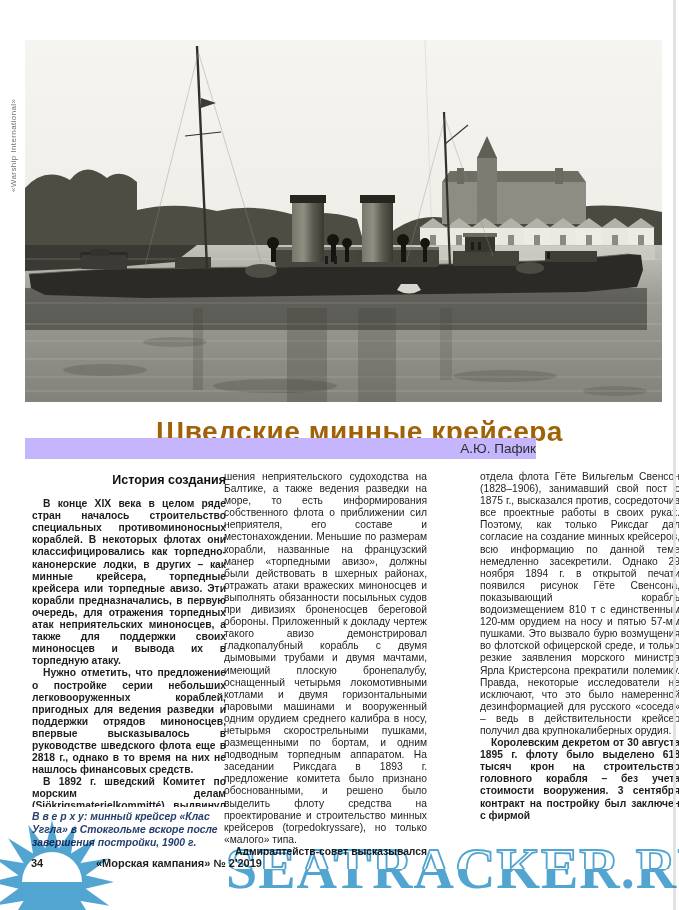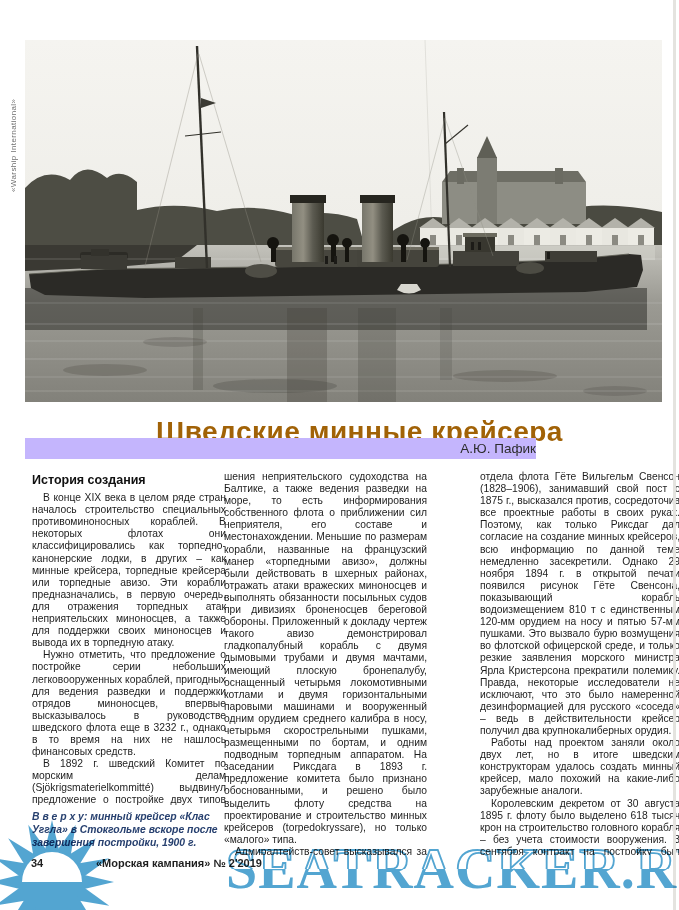--- a/index.html
+++ b/index.html
@@ -19,26 +19,26 @@
   }
   .author-band{
     position:absolute;left:25px;top:438px;width:511px;height:21px;
     background:#c4b5fd;text-align:right;font-size:13.5px;color:#2d2d2d;line-height:21px;
   }
   .col{
     position:absolute;top:471px;font-size:10.3px;line-height:12.1px;
     color:#1d1d1d;text-align:justify;overflow:hidden;
   }
   .col p{margin:0;}
-  .col p.indent{text-indent:11px;}
+  .col p.indent{text-indent:11px;font-weight:bold;}
   .col1{left:32px;width:194px;height:336px;}
   .col2{left:224px;width:203px;height:384px;}
   .col3{left:460px;width:200px;height:384px;margin-left:20px;}
   .section-heading{
-    font-size:12.5px;font-weight:700;text-align:left;margin:3px 0 6px 0;color:#101010;
+    font-size:12.5px;font-weight:700;text-align:right;margin:3px 0 12px 0;color:#101010;
   }
   .caption{
     position:absolute;left:32px;top:811px;width:208px;
     font-size:10.4px;line-height:12.8px;font-weight:700;font-style:italic;
     color:#27406f;text-align:left;
   }
   .footer-page{position:absolute;left:31px;top:857px;font-size:11px;font-weight:700;color:#1f1f1f;}
   .footer-journal{position:absolute;left:96px;top:857px;font-size:11px;font-weight:700;color:#1f1f1f;}
   .watermark{position:absolute;left:0;top:0;width:679px;height:910px;
     mix-blend-mode:multiply;opacity:.95;pointer-events:none;z-index:5;}
@@ -203,32 +203,31 @@
 
 <h1 class="title">Шведские минные крейсера</h1>
 
 <div class="author-band">
   <span>А.Ю. Пафик</span>
 </div>
 
 <div class="col col1">
   <h2 class="section-heading">История создания</h2>
   <p class="indent">В конце XIX века в целом ряде стран началось строительство специальных противоминоносных кораблей. В некоторых флотах они классифицировались как торпедно-канонерские лодки, в других – как минные крейсера, торпедные крейсера или торпедные авизо. Эти корабли предназначались, в первую очередь, для отражения торпедных атак неприятельских миноносцев, а также для поддержки своих миноносцев и вывода их в торпедную атаку.</p>
-  <p class="indent">Нужно отметить, что предложение о постройке серии небольших легковооруженных кораблей, пригодных для ведения разведки и поддержки отрядов миноносцев, впервые высказывалось в руководстве шведского флота еще в 3232 г., однако в то время на них не нашлось финансовых средств.</p>
+  <p class="indent">Нужно отметить, что предложение о постройке серии небольших легковооруженных кораблей, пригодных для ведения разведки и поддержки отрядов миноносцев, впервые высказывалось в руководстве шведского флота еще в 2818 г., однако в то время на них не нашлось финансовых средств.</p>
   <p class="indent">В 1892 г. шведский Комитет по морским делам (Sjökrigsmaterielkommitté) выдвинул предложение о постройке двух типов «торпедных крейсеров». Более крупные предназначались бы для несения дозорной службы, борьбы с небронированными кораблями, нару-</p>
 </div>
 
 <div class="col col2">
   <p>шения неприятельского судоходства на Балтике, а также ведения разведки на море, то есть информирования собственного флота о приближении сил неприятеля, его составе и местонахождении. Меньшие по размерам корабли, названные на французский манер «торпедными авизо», должны были действовать в шхерных районах, отражать атаки вражеских миноносцев и выполнять обязанности посыльных судов при дивизиях броненосцев береговой обороны. Приложенный к докладу чертеж такого авизо демонстрировал гладкопалубный корабль с двумя дымовыми трубами и двумя мачтами, имеющий плоскую бронепалубу, оснащенный четырьмя локомотивными котлами и двумя горизонтальными паровыми машинами и вооруженный одним орудием среднего калибра в носу, четырьмя скорострельными пушками, размещенными по бортам, и одним подводным торпедным аппаратом. На заседании Риксдага в 1893 г. предложение комитета было признано обоснованными, и решено было выделить флоту средства на проектирование и строительство минных крейсеров (torpedokryssare), но только «малого» типа.</p>
   <p class="indent">Адмиралтейств-совет высказывался за разработку проекта на конкурсной основе, но начальник Инженерного</p>
 </div>
 
 <div class="col col3">
   <p>отдела флота Гёте Вильгельм Свенсон (1828–1906), занимавший свой пост с 1875 г., высказался против, сосредоточив все проектные работы в своих руках. Поэтому, как только Риксдаг дал согласие на создание минных крейсеров, всю информацию по данной теме немедленно засекретили. Однако 29 ноября 1894 г. в открытой печати появился рисунок Гёте Свенсона, показывающий корабль водоизмещением 810 т с единственным 120-мм орудием на носу и пятью 57-мм пушками. Это вызвало бурю возмущения во флотской офицерской среде, и только резкие заявления морского министра Ярла Кристерсона прекратили полемику. Правда, некоторые исследователи не исключают, что это было намеренной дезинформацией для русского «соседа» – ведь в действительности крейсер получил два крупнокалиберных орудия.</p>
-  <p class="indent">Работы над проектом заняли около двух лет, но в итоге шведским конструкторам удалось создать минный крейсер, мало похожий на какие-либо зарубежные аналоги.</p>
   <p class="indent">Королевским декретом от 30 августа 1895 г. флоту было выделено 618 тысяч крон на строительство головного корабля – без учета стоимости вооружения. 3 сентября контракт на постройку был заключен с фирмой</p>
 </div>
 
 <div class="caption">В в е р х у: минный крейсер «Клас Уггла» в Стокгольме вскоре после завершения постройки, 1900 г.</div>
 
 <span class="footer-page">34</span>
 <span class="footer-journal">«Морская кампания» № 2'2019</span>
 
 <div class="watermark">
   <svg class="sun" width="130" height="130" viewBox="0 0 130 130">

